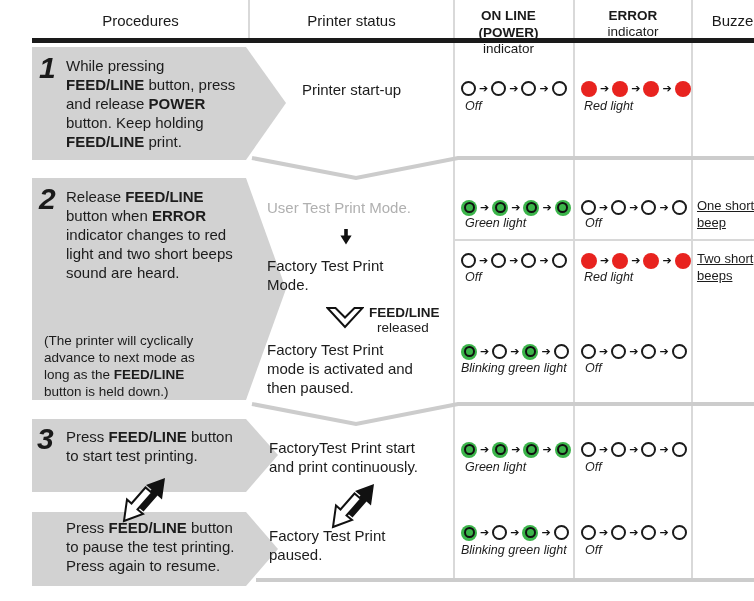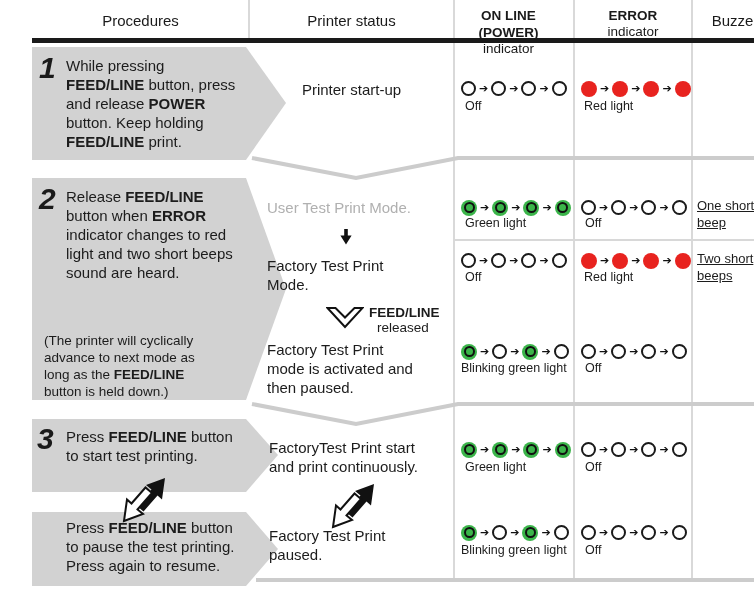--- a/index.html
+++ b/index.html
@@ -15,21 +15,21 @@
   .pnote{font-size:13.5px;line-height:17px;color:#1c1c1c;}
   .stext{font-size:15px;line-height:19px;color:#1c1c1c;}
   .muted{color:#b0b0b0;}
   .led-row{display:flex;align-items:center;gap:3px;height:17px;}
   .led{box-sizing:border-box;border-radius:50%;flex:0 0 auto;}
   .led-o{width:15px;height:15px;border:2.4px solid #1a1a1a;background:#fff;}
   .led-r{width:16px;height:16px;background:#e8231f;}
   .led-g{width:16px;height:16px;background:#3bb54a;display:flex;align-items:center;justify-content:center;}
   .led-g-inner{width:7px;height:7px;border-radius:50%;border:2.4px solid #101010;background:#3bb54a;box-sizing:content-box;}
   .led-arrow{font-family:"DejaVu Sans",sans-serif;font-size:11px;font-weight:bold;color:#111;line-height:1;}
-  .led-label{font-size:12.5px;color:#1c1c1c;white-space:nowrap;}
+  .led-label{font-size:12.5px;color:#1c1c1c;white-space:nowrap;font-style:italic;}
   .buzzer-text{font-size:13px;line-height:17px;color:#1c1c1c;text-decoration:underline;}
   .relstxt{font-size:13.5px;line-height:15px;color:#1c1c1c;}
 </style>
 </head>
 <body>
 
 <div id="page">
 
   <svg class="bg" width="754" height="601" viewBox="0 0 754 601">
 

